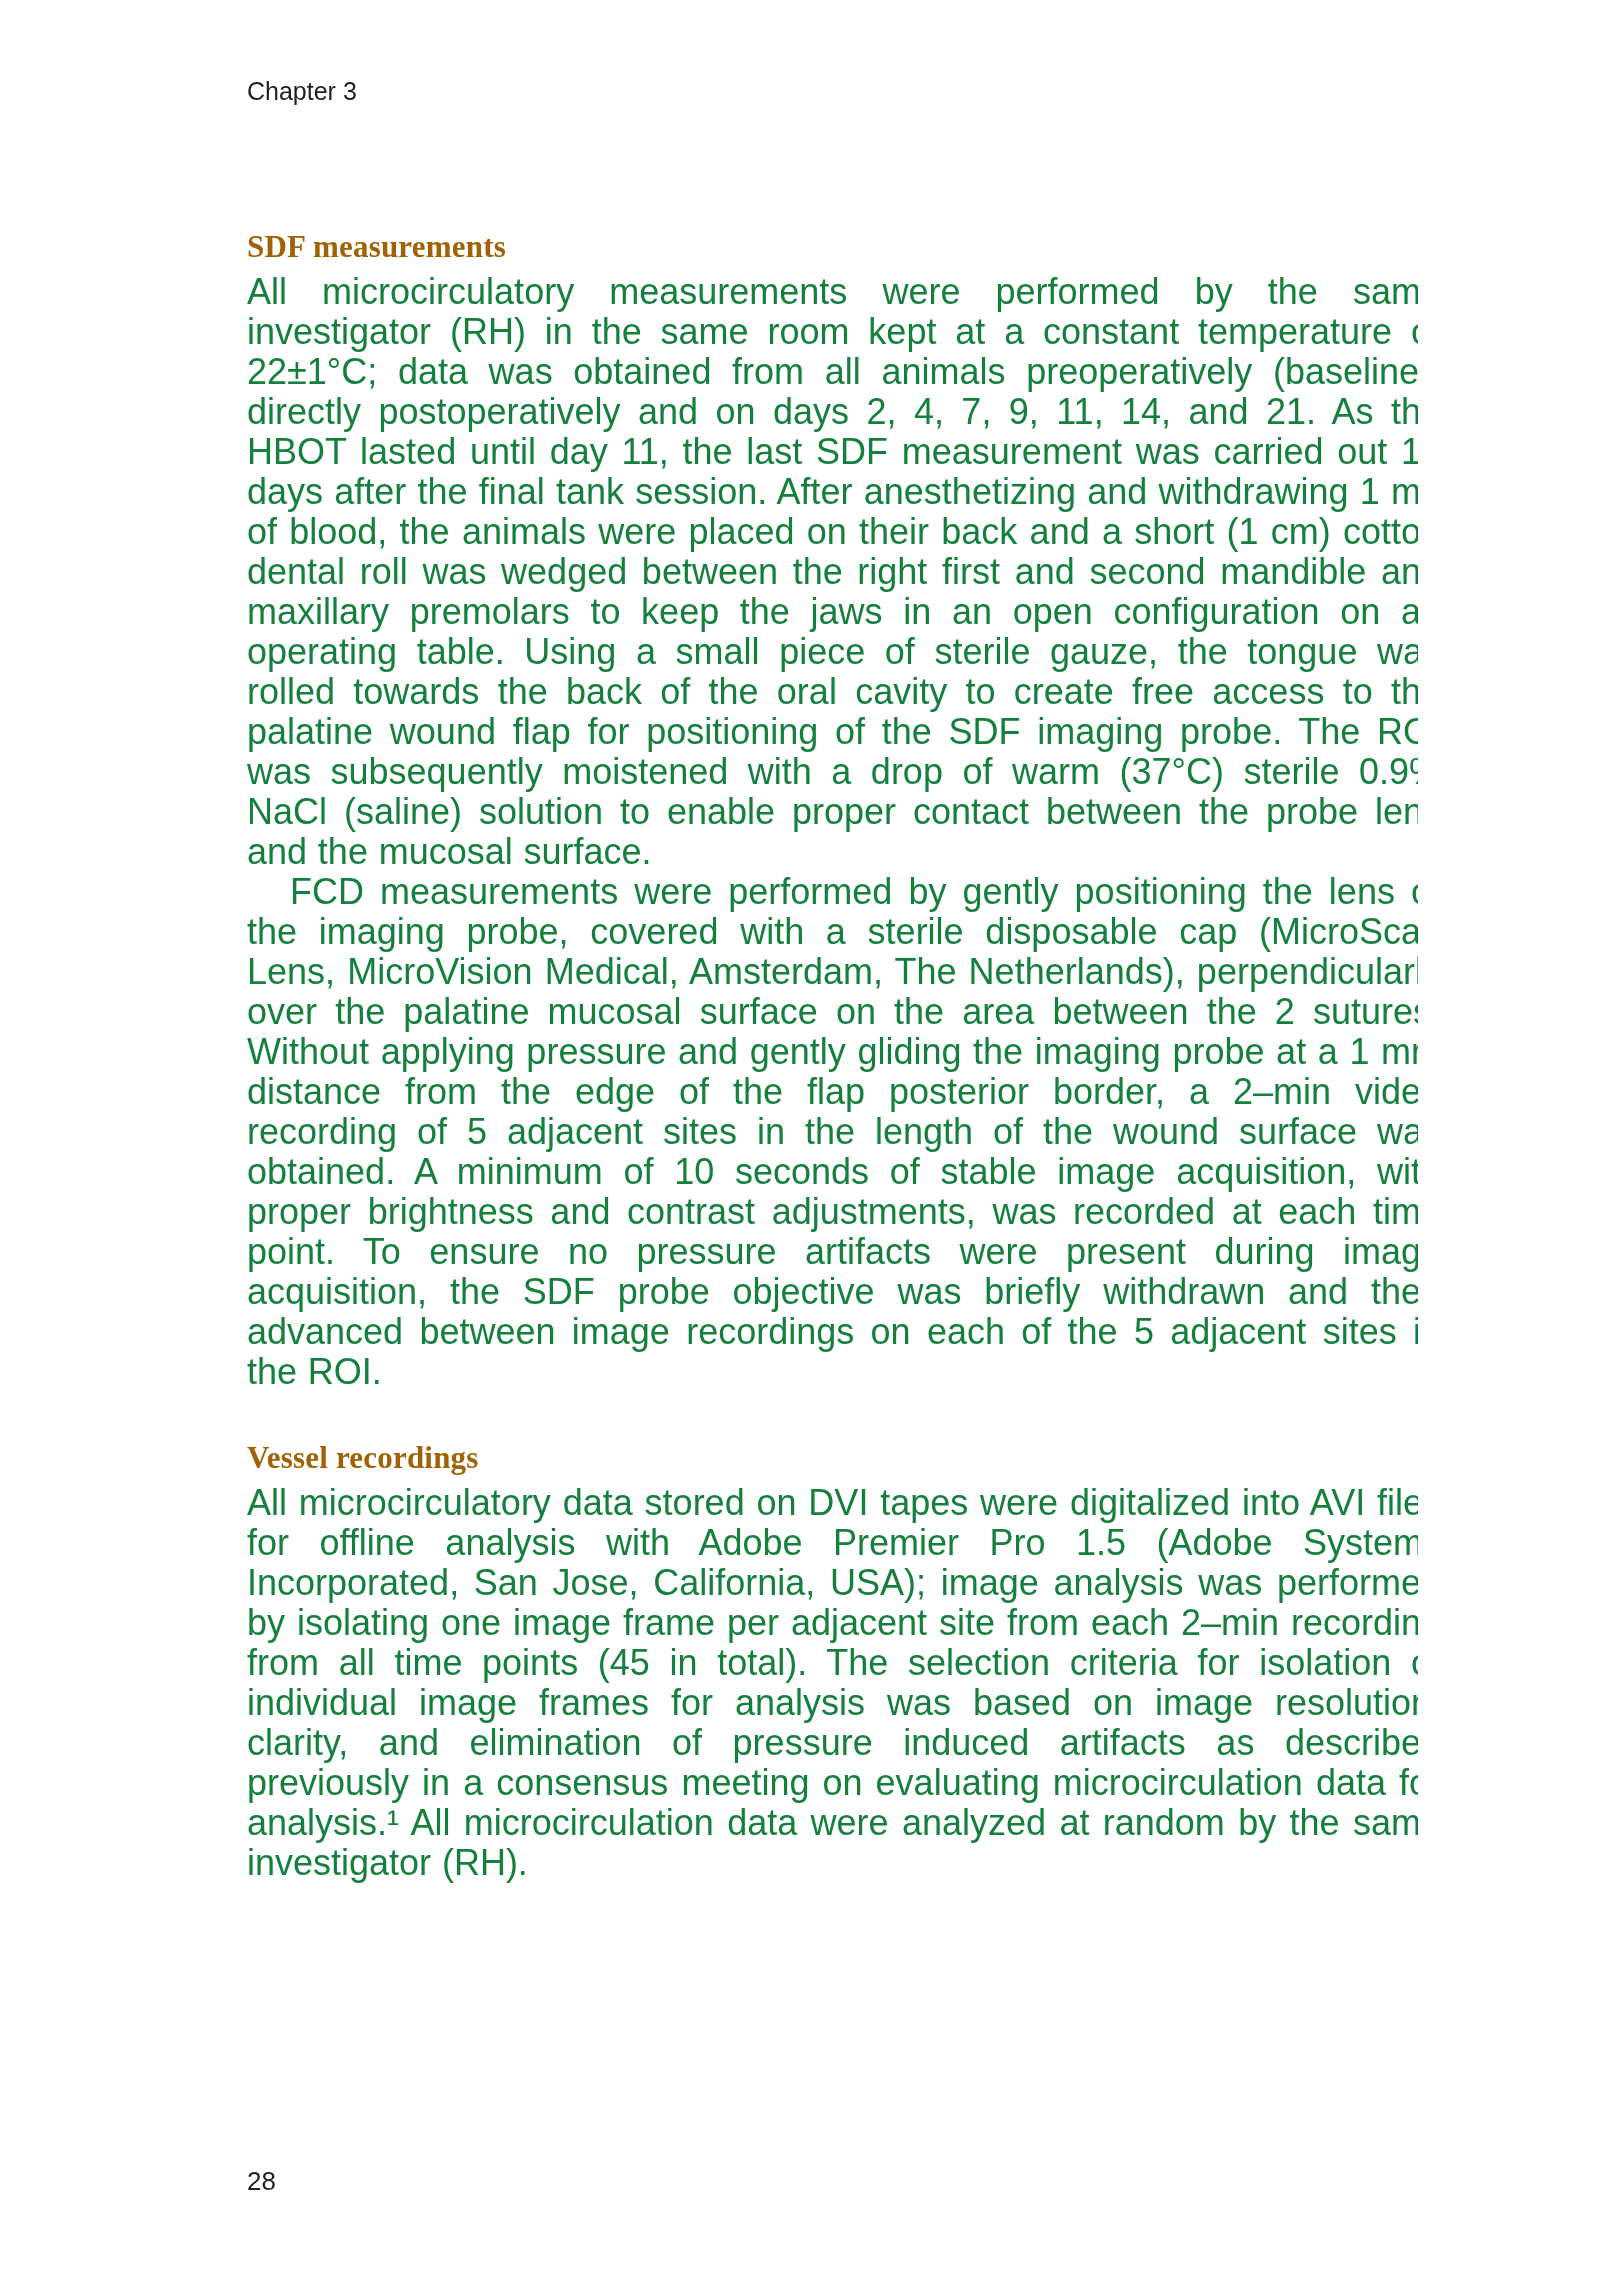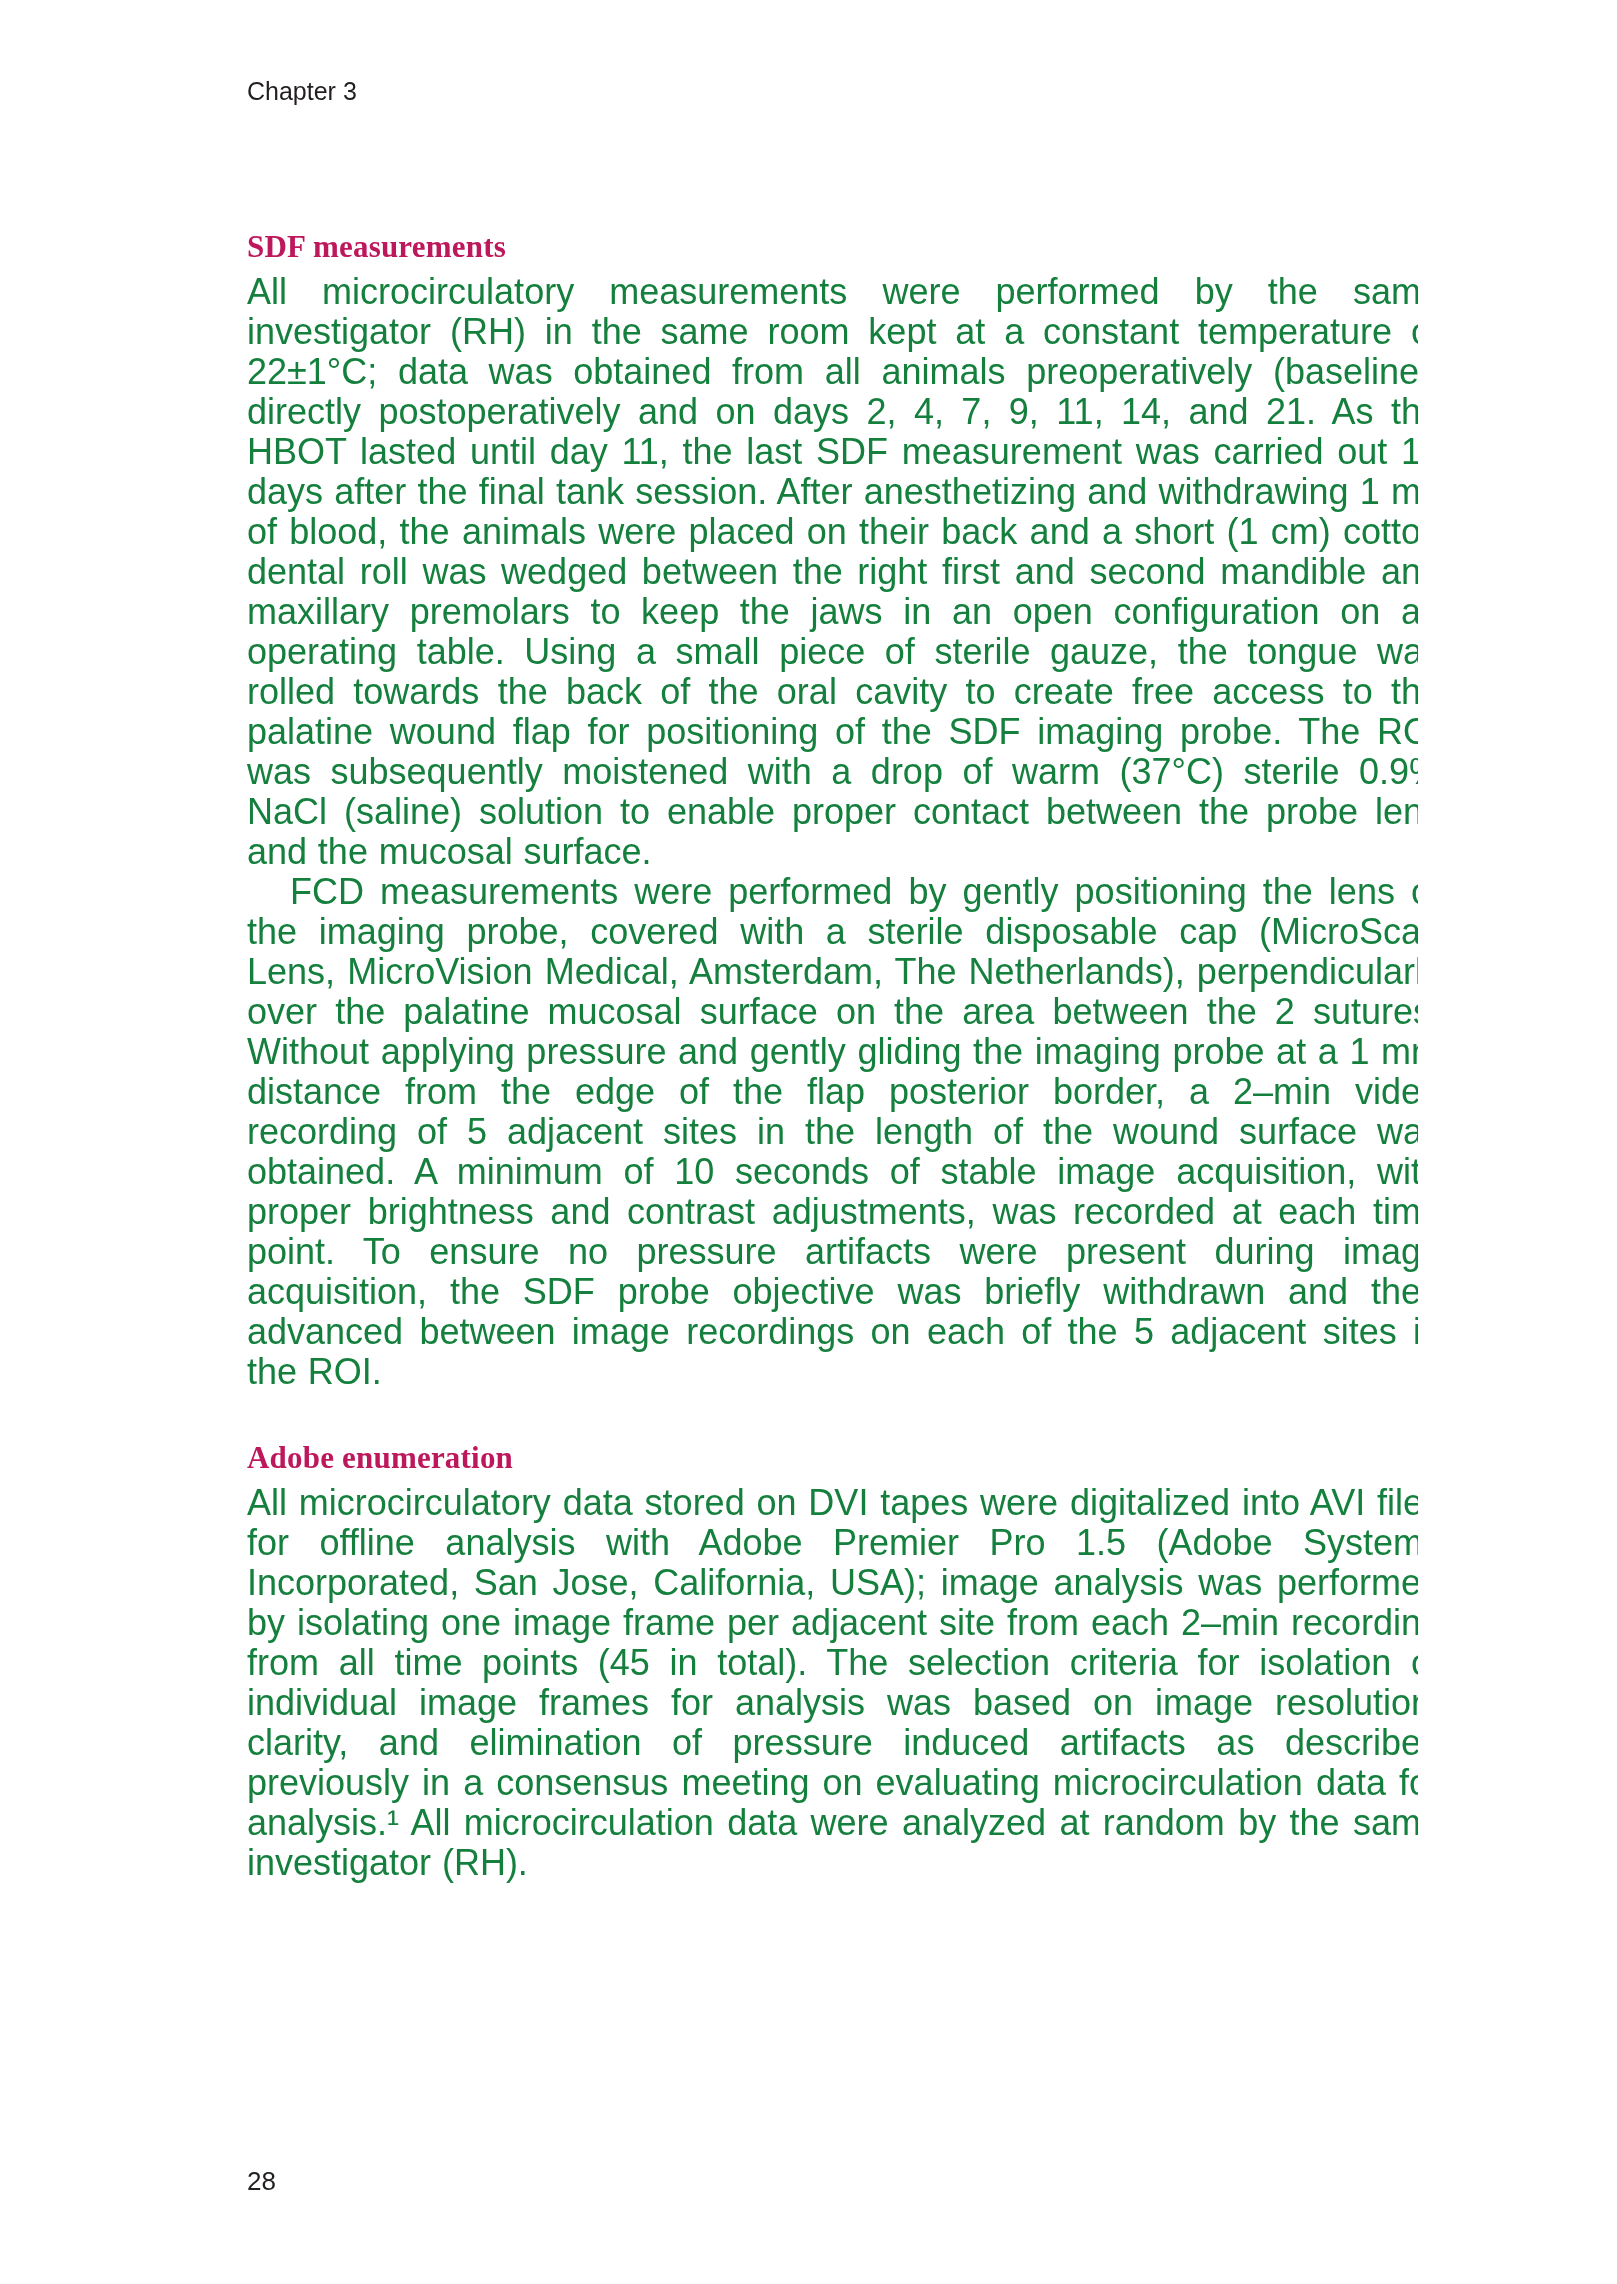--- a/index.html
+++ b/index.html
@@ -27,21 +27,21 @@
     font-size: 25px;
     line-height: 30px;
     color: #231f20;
     font-family: "Liberation Sans", sans-serif;
   }
   .section-heading {
     font-family: "Liberation Serif", serif;
     font-weight: 700;
     font-size: 31px;
     line-height: 38px;
-    color: #be185d;
+    color: #a16207;
     letter-spacing: 0.2px;
   }
   .heading-first {
     margin-top: 122px;
     margin-bottom: 6px;
   }
   .heading-later {
     margin-top: 47px;
     margin-bottom: 6px;
   }
@@ -72,21 +72,21 @@
   <div class="content">
 
     <div class="running-header">Chapter 3</div>
 
     <h2 class="section-heading heading-first">SDF measurements</h2>
 
     <p class="body-paragraph">All microcirculatory measurements were performed by the same investigator (RH) in the same room kept at a constant temperature of 22±1°C; data was obtained from all animals preoperatively (baseline), directly postoperatively and on days 2, 4, 7, 9, 11, 14, and 21. As the HBOT lasted until day 11, the last SDF measurement was carried out 10 days after the final tank session. After anesthetizing and withdrawing 1 mL of blood, the animals were placed on their back and a short (1 cm) cotton dental roll was wedged between the right first and second mandible and maxillary premolars to keep the jaws in an open configuration on an operating table. Using a small piece of sterile gauze, the tongue was rolled towards the back of the oral cavity to create free access to the palatine wound flap for positioning of the SDF imaging probe. The ROI was subsequently moistened with a drop of warm (37°C) sterile 0.9% NaCl (saline) solution to enable proper contact between the probe lens and the mucosal surface.</p>
 
     <p class="body-paragraph indented">FCD measurements were performed by gently positioning the lens of the imaging probe, covered with a sterile disposable cap (MicroScan Lens, MicroVision Medical, Amsterdam, The Netherlands), perpendicularly over the palatine mucosal surface on the area between the 2 sutures. Without applying pressure and gently gliding the imaging probe at a 1 mm distance from the edge of the flap posterior border, a 2–min video recording of 5 adjacent sites in the length of the wound surface was obtained. A minimum of 10 seconds of stable image acquisition, with proper brightness and contrast adjustments, was recorded at each time point. To ensure no pressure artifacts were present during image acquisition, the SDF probe objective was briefly withdrawn and then advanced between image recordings on each of the 5 adjacent sites in the ROI.</p>
 
-    <h2 class="section-heading heading-later">Adobe enumeration</h2>
+    <h2 class="section-heading heading-later">Vessel recordings</h2>
 
     <p class="body-paragraph">All microcirculatory data stored on DVI tapes were digitalized into AVI files for offline analysis with Adobe Premier Pro 1.5 (Adobe Systems Incorporated, San Jose, California, USA); image analysis was performed by isolating one image frame per adjacent site from each 2–min recording from all time points (45 in total). The selection criteria for isolation of individual image frames for analysis was based on image resolution, clarity, and elimination of pressure induced artifacts as described previously in a consensus meeting on evaluating microcirculation data for analysis.¹ All microcirculation data were analyzed at random by the same investigator (RH).</p>
 
   </div>
 
   <div class="page-number">28</div>
 </div>
 
 
 </body></html>

